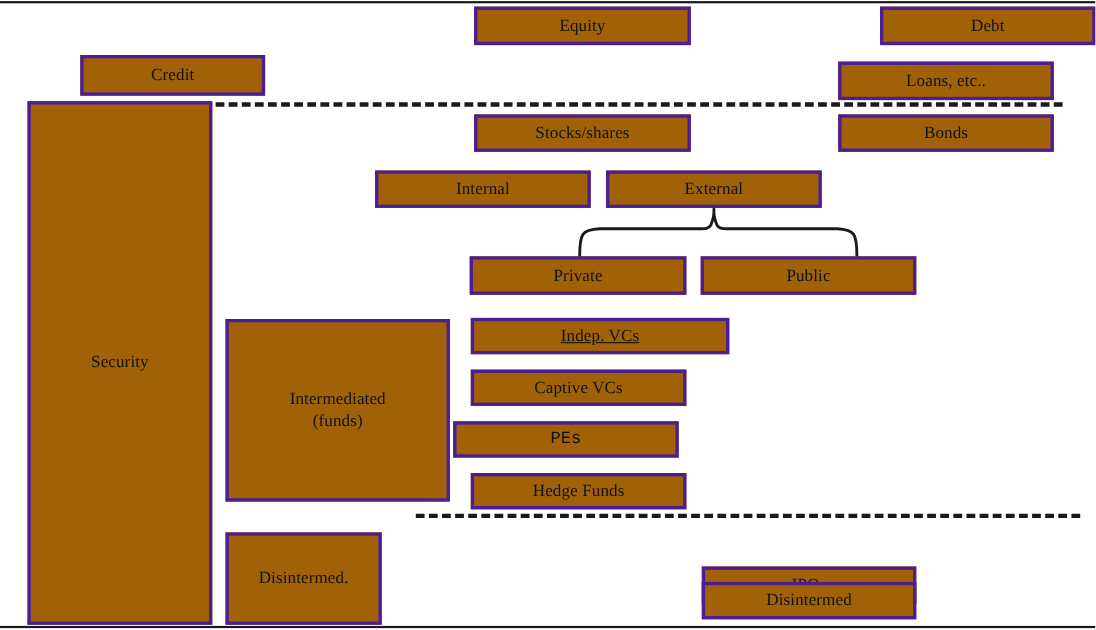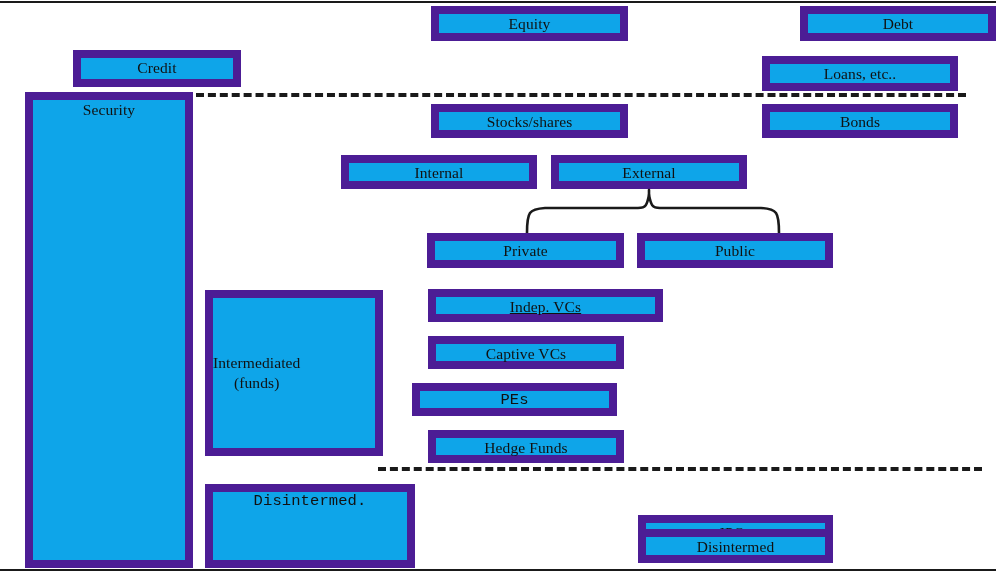--- a/index.html
+++ b/index.html
@@ -16,24 +16,24 @@
     font-family: "Liberation Serif", "DejaVu Serif", serif;
     overflow: hidden;
   }
   .rule {
     position: absolute;
     background: #1a1a1a;
   }
   .node {
     position: absolute;
     box-sizing: border-box;
-    border: 8px solid #4c1d95;
-    background: #0ea5e9;
+    border: 3px solid #4c1d95;
+    background: #a16207;
     display: flex;
-    align-items: flex-start;
+    align-items: center;
     justify-content: center;
     text-align: center;
     color: #111111;
     font-size: 15.5px;
     line-height: 1.28;
     letter-spacing: 0.1px;
   }
   .node.tall {
     flex-direction: column;
   }
@@ -119,21 +119,21 @@
   </svg>
 
   <div class="node" style="left:427px; top:233px; width:197px; height:35px;">
     <span class="node-label">Private</span>
   </div>
 
   <div class="node" style="left:637px; top:233px; width:196px; height:35px;">
     <span class="node-label">Public</span>
   </div>
 
-  <div class="node tall" style="left:205px; top:290px; width:178px; height:166px;">
+  <div class="node tall" style="left:205px; top:290px; width:204px; height:166px;">
     <span class="node-label">Intermediated
 (funds)</span>
   </div>
 
   <div class="node" style="left:428px; top:289px; width:235px; height:33px;text-decoration:underline;">
     <span class="node-label">Indep. VCs</span>
   </div>
 
   <div class="node" style="left:428px; top:336px; width:196px; height:33px;">
     <span class="node-label">Captive VCs</span>
@@ -142,21 +142,21 @@
   <div class="node" style="left:412px; top:383px; width:205px; height:33px;font-family:Liberation Mono, monospace;">
     <span class="node-label">PEs</span>
   </div>
 
   <div class="node" style="left:428px; top:430px; width:196px; height:33px;">
     <span class="node-label">Hedge Funds</span>
   </div>
 
   <div class="dashed" style="left:378px; top:467px; width:604px;"></div>
 
-  <div class="node" style="left:205px; top:484px; width:210px; height:84px;font-family:Liberation Mono, monospace;">
+  <div class="node" style="left:205px; top:484px; width:142px; height:84px;">
     <span class="node-label">Disintermed.</span>
   </div>
 
 
   <div class="node" style="left:638px; top:487px; width:195px; height:34px;margin-top:28px;">
     <span class="node-label">IPOs</span>
   </div>
 
   <div class="node" style="left:638px; top:529px; width:195px; height:34px;">
     <span class="node-label">Disintermed</span>

